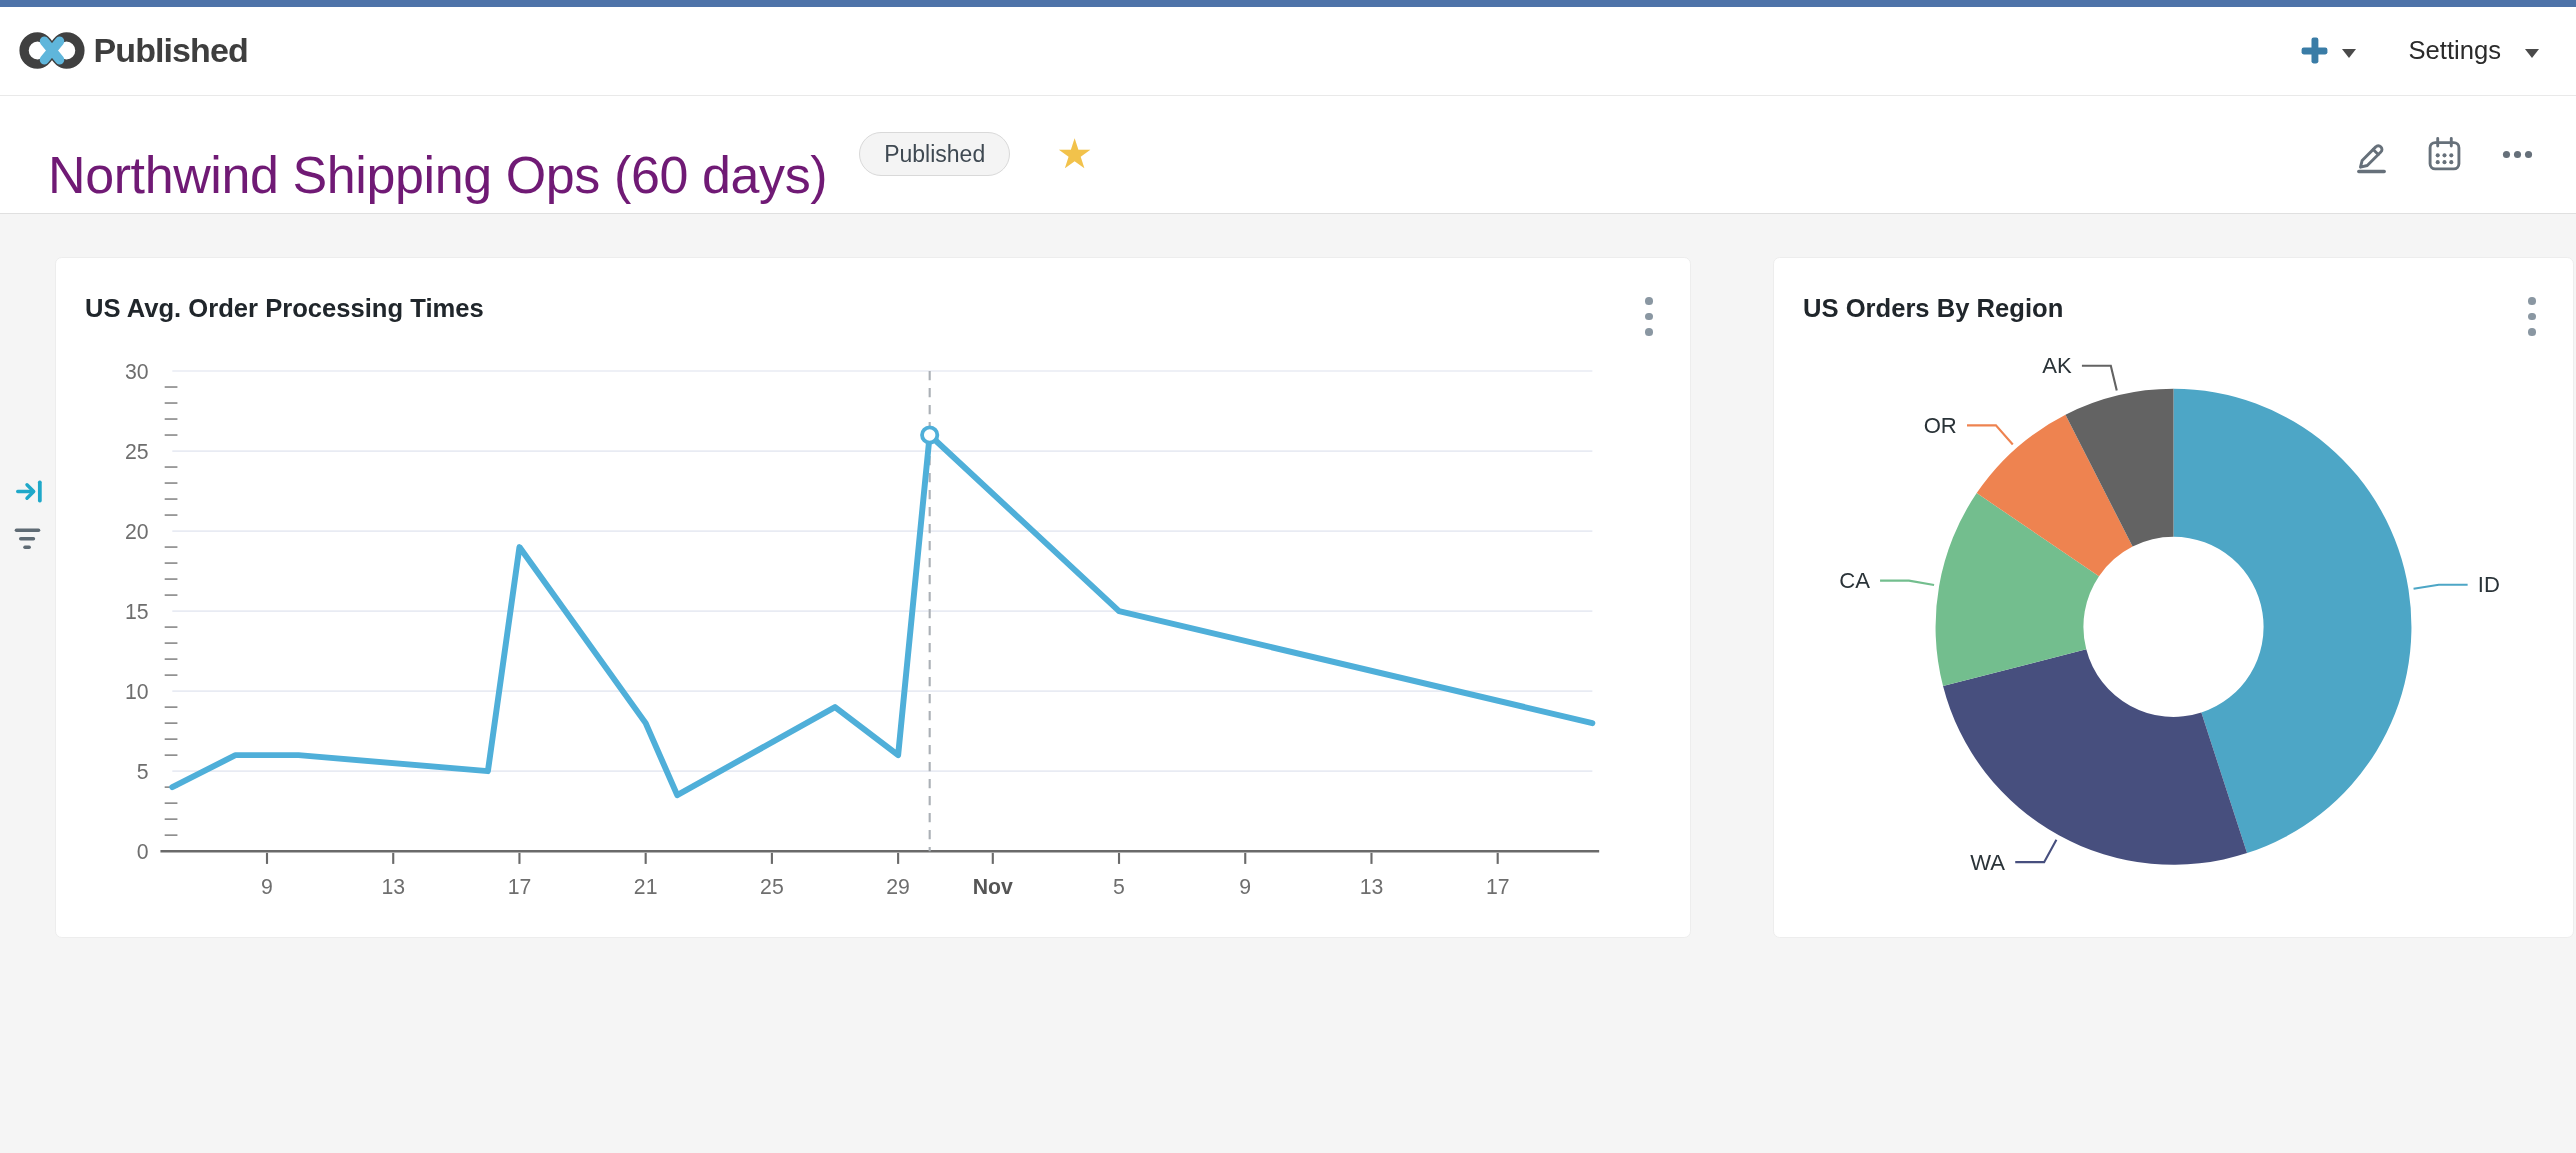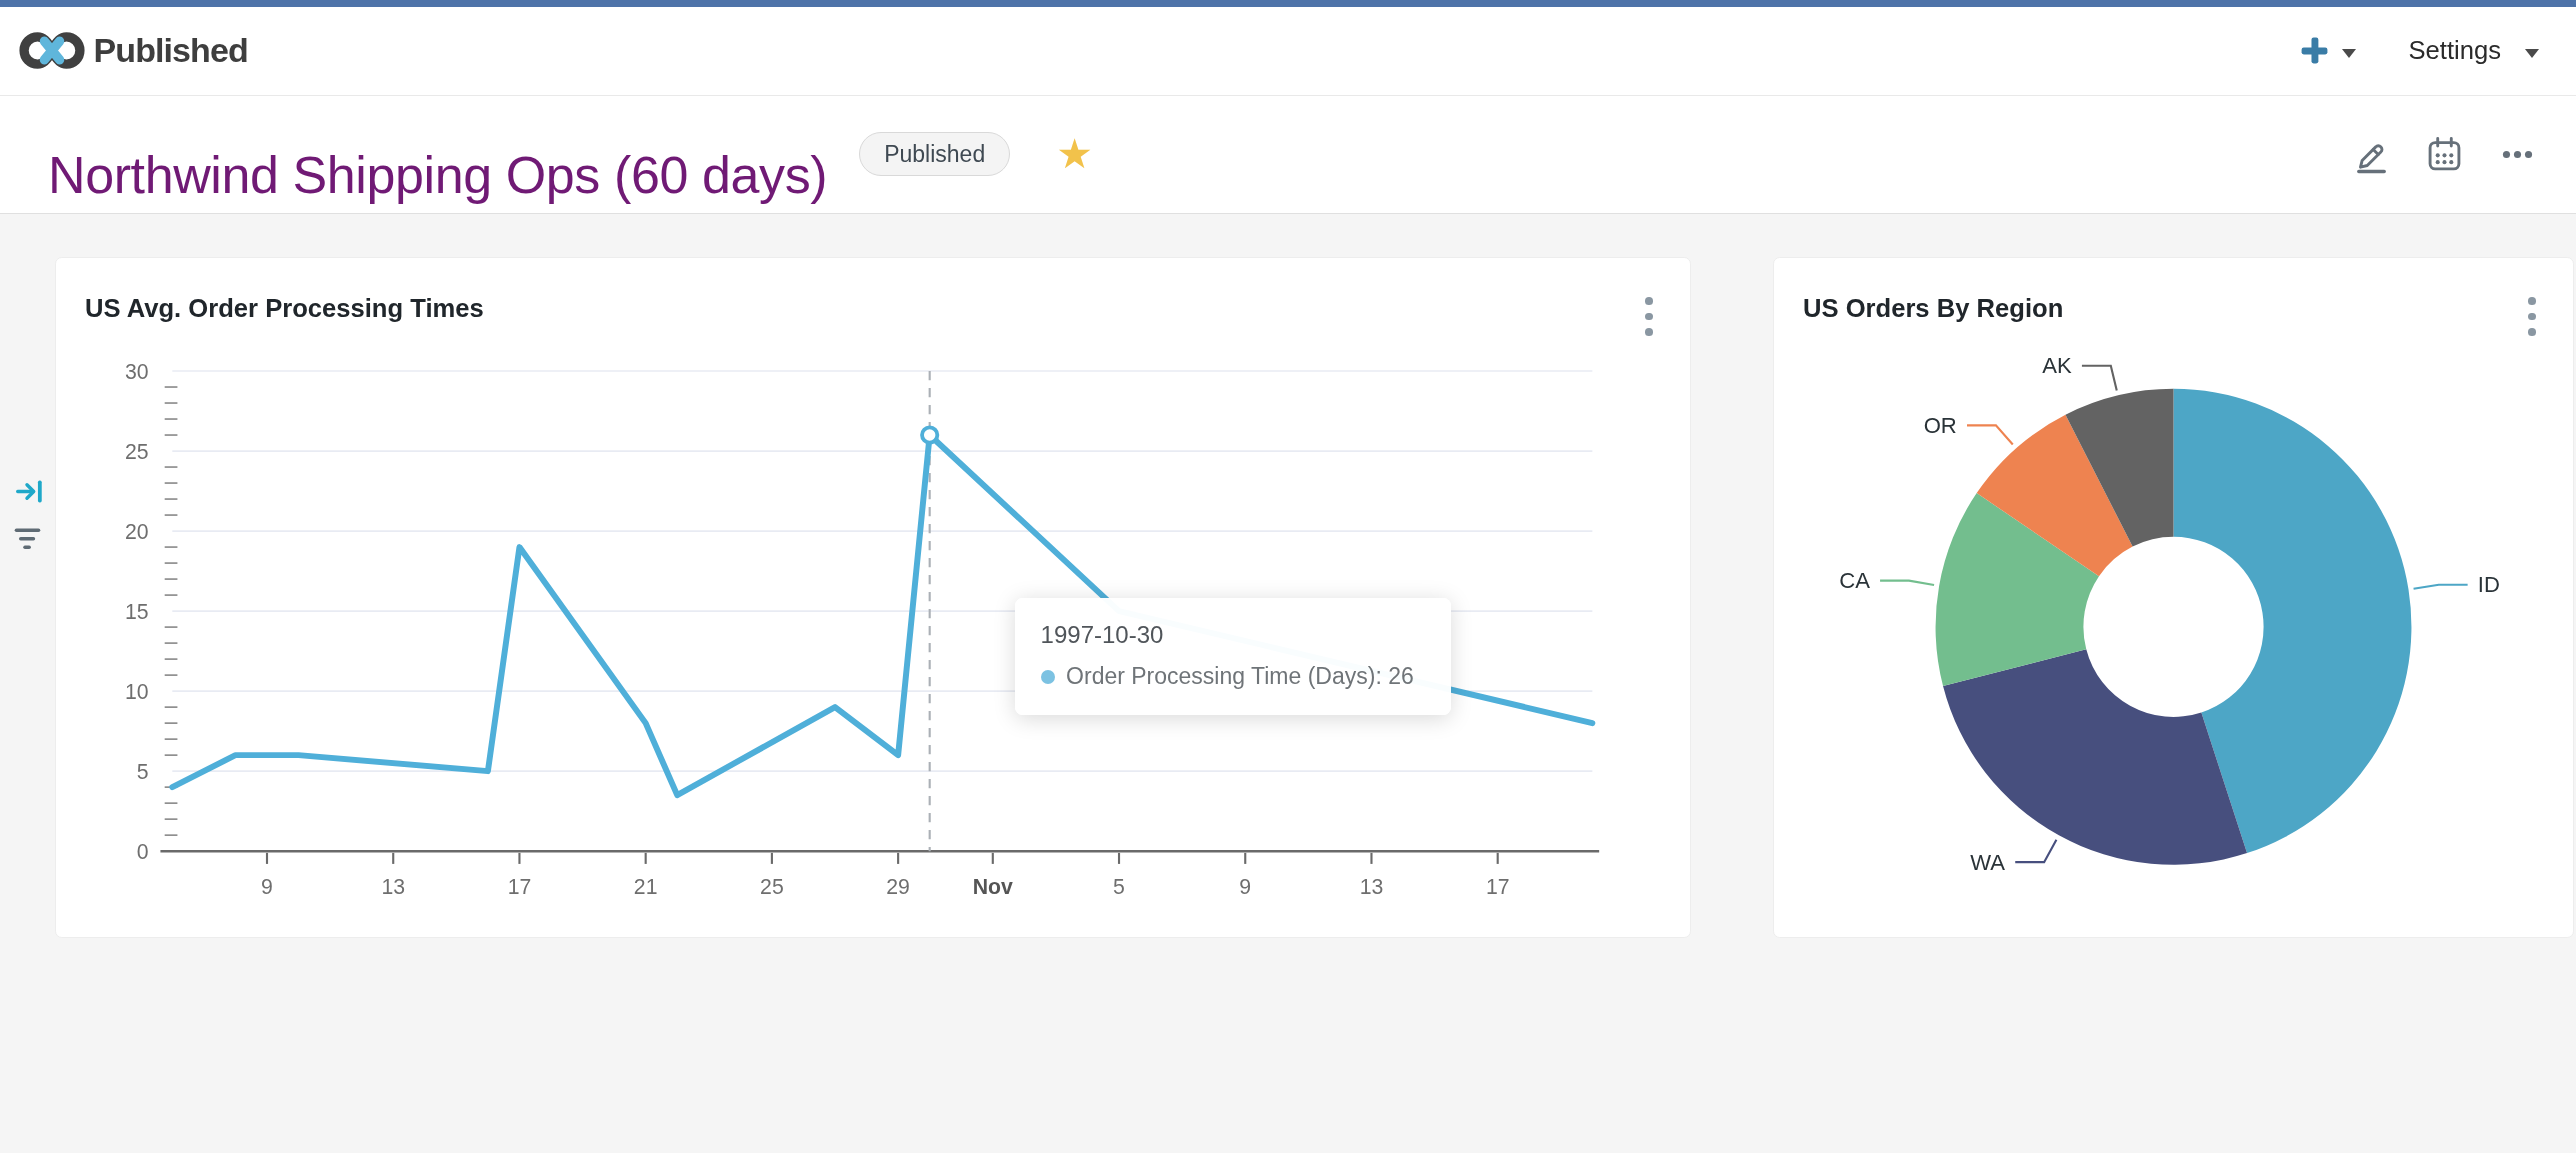--- a/index.html
+++ b/index.html
@@ -210,27 +210,20 @@
         <line x1="1398.5333333333333" x2="1398.5333333333333" y1="700" y2="713" stroke="#6A6A6A" stroke-width="2.5"></line>
         <text x="1398.5333333333333" y="748" text-anchor="middle" font-size="25" fill="#6E6E6E" font-weight="400">9</text>
         <line x1="1547.0666666666666" x2="1547.0666666666666" y1="700" y2="713" stroke="#6A6A6A" stroke-width="2.5"></line>
         <text x="1547.0666666666666" y="748" text-anchor="middle" font-size="25" fill="#6E6E6E" font-weight="400">13</text>
         <line x1="1695.6000000000001" x2="1695.6000000000001" y1="700" y2="713" stroke="#6A6A6A" stroke-width="2.5"></line>
         <text x="1695.6000000000001" y="748" text-anchor="middle" font-size="25" fill="#6E6E6E" font-weight="400">17</text>
         <line x1="1027.1999999999998" x2="1027.1999999999998" y1="133" y2="698" stroke="#ABB0B6" stroke-width="2.5" stroke-dasharray="11 9"></line>
         <polyline points="136,622.6666666666666 210.26666666666665,585 284.5333333333333,585 507.3333333333333,603.8333333333334 544.4666666666667,340.1666666666667 693,547.3333333333334 730.1333333333333,632.0833333333334 915.8000000000001,528.5 990.0666666666666,585 1027.1999999999998,208.33333333333331 1250,415.5 1807,547.3333333333334" fill="none" stroke="#4FAFD9" stroke-width="7" stroke-linejoin="round" stroke-linecap="round"></polyline>
         <circle cx="1027.1999999999998" cy="208.33333333333331" r="9" fill="#fff" stroke="#4FAFD9" stroke-width="4.5"></circle>
       </svg>
-    <div id="tooltip">
-      <div class="tt-date">1997-10-30</div>
-      <div class="tt-row">
-        <span class="tt-dot"></span>
-        <span>Order Processing Time (Days): 26</span>
-      </div>
-    </div>
   </div>
 
   <div class="card" id="card-pie">
     <span class="card-title">US Orders By Region</span>
     <div class="kebab">
         <span></span>
         <span></span>
         <span></span>
       </div>
     <svg class="chart" id="pie-chart" viewBox="0 0 940 799">

